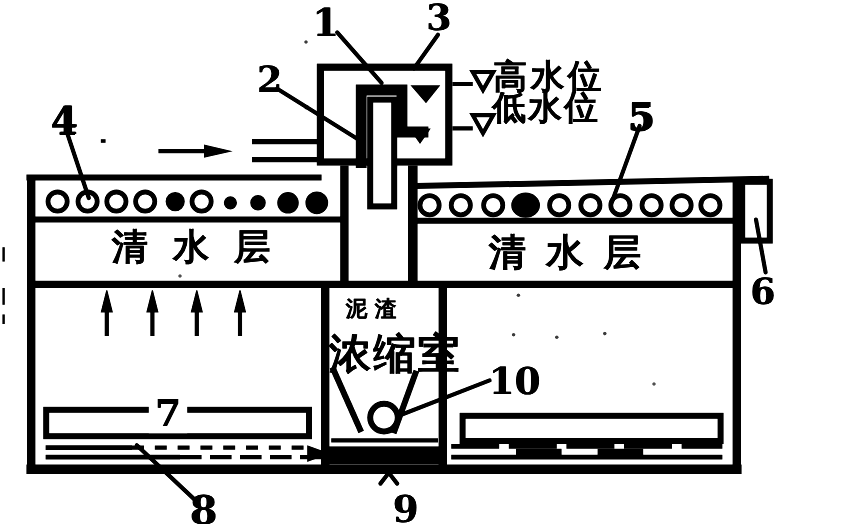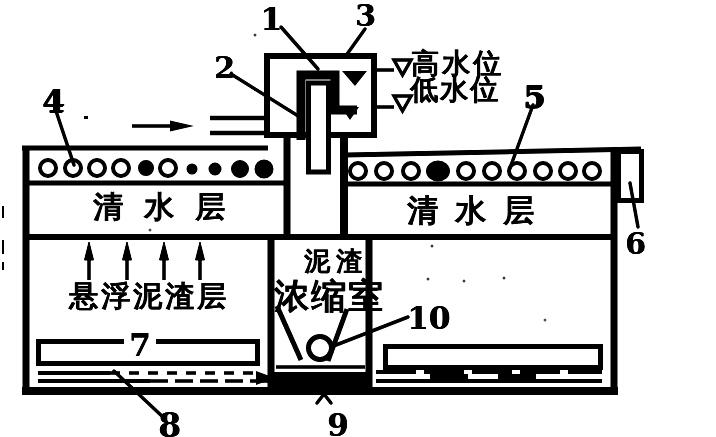--- a/index.html
+++ b/index.html
@@ -147,16 +147,15 @@
   <div class="num" style="left:625px;top:229px;font-size:30px">6</div>
   <div class="num" style="left:124px;top:330px;font-size:31px;background:#fff;padding:0 5px">7</div>
   <div class="num" style="left:158px;top:409px;font-size:33px">8</div>
   <div class="num" style="left:327px;top:410px;font-size:31px">9</div>
   <div class="num" style="left:407px;top:303px;font-size:31px">10</div>
 
   <div class="cjk" style="left:411px;top:50px;font-size:28px;letter-spacing:3px">高水位</div>
   <div class="cjk" style="left:410px;top:76px;font-size:28px;letter-spacing:2px">低水位</div>
   <div class="cjk" style="left:93px;top:192px;font-size:30px;letter-spacing:21px">清水层</div>
   <div class="cjk" style="left:407px;top:195px;font-size:31px;letter-spacing:17px">清水层</div>
-  <div class="cjk" style="left:69px;top:282px;font-size:29px;letter-spacing:3px">悬浮泥渣层</div>
-  <div class="cjk" style="left:304px;top:248px;font-size:26px;letter-spacing:6px">泥渣</div>
+  <div class="cjk" style="left:288px;top:248px;font-size:18px;letter-spacing:6px">泥渣</div>
   <div class="cjk" style="left:274px;top:278px;font-size:35px;letter-spacing:2px">浓缩室</div>
 </div>
 
 </body></html>

